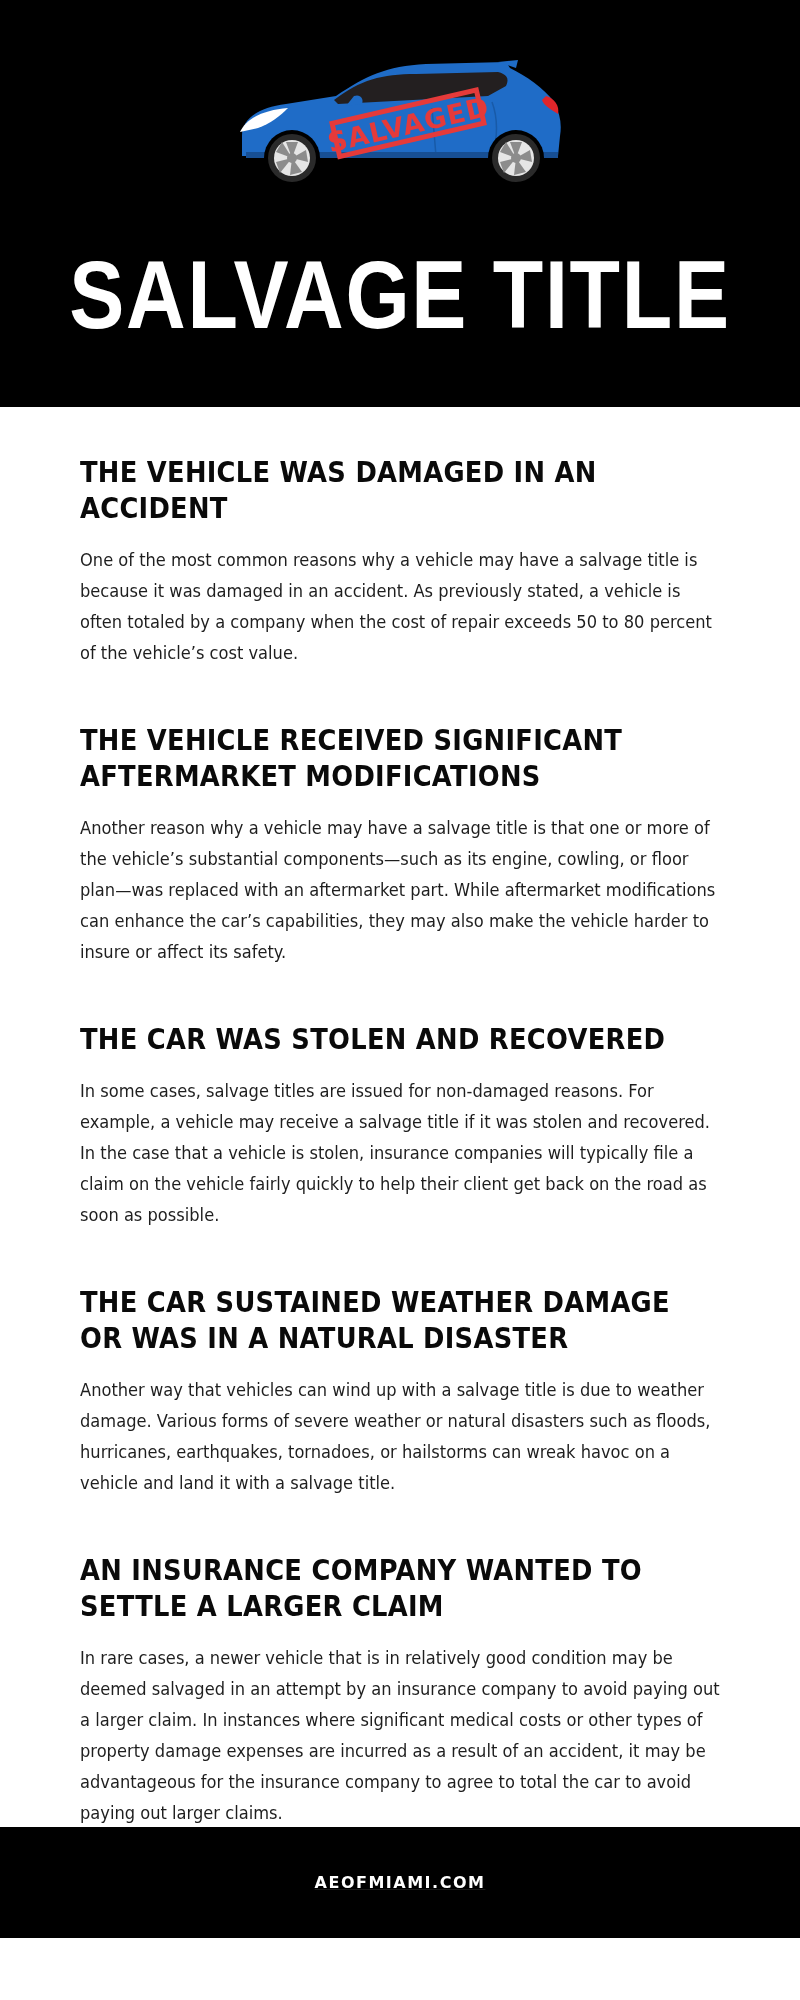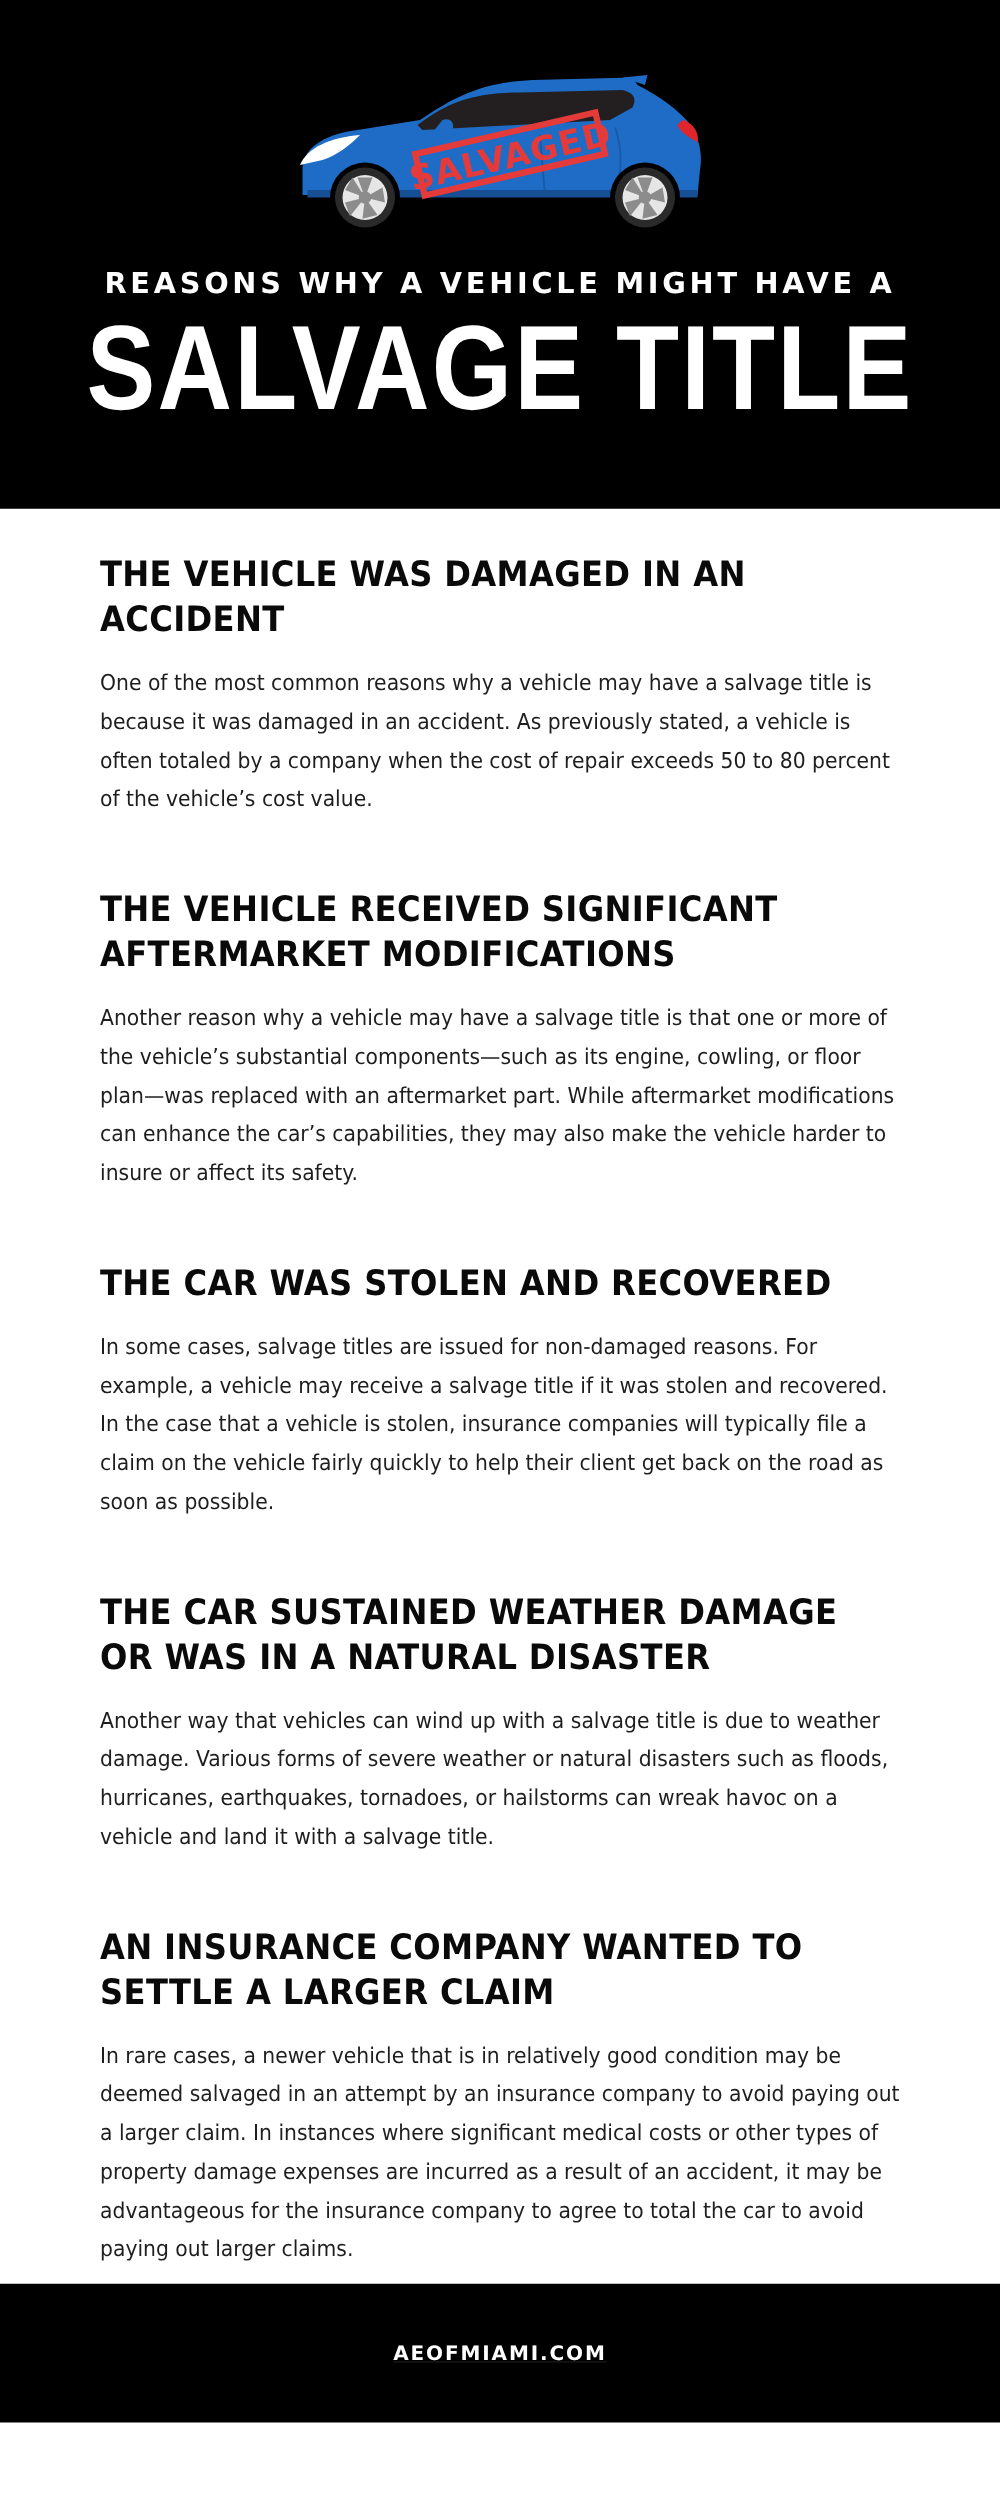--- a/index.html
+++ b/index.html
@@ -22,21 +22,21 @@
     font-size: 23px; letter-spacing: 3px;
   }
   .big-title {
     position: absolute; left: 0; right: 0; top: 240px;
     text-align: center; color: #ffffff;
     font-family: "Liberation Sans", sans-serif; font-weight: bold;
     font-size: 96px; line-height: 110px; letter-spacing: 2px;
     transform: scaleX(0.86); transform-origin: center;
   }
 
-  .content { padding: 35px 80px 40px 80px; }
+  .content { padding: 48px 80px 40px 80px; }
   .section { margin-bottom: 54px; }
   .section:last-child { margin-bottom: 0; }
   .section h2 {
     font-family: "DejaVu Sans", sans-serif; font-weight: bold;
     font-size: 28px; line-height: 36px; color: #0a0a0a;
     letter-spacing: 0.3px;
     transform: scaleX(0.92); transform-origin: left;
     width: 690px;
     margin-bottom: 18px;
   }
@@ -109,21 +109,20 @@
           </g>
           <circle cx="280" cy="100" r="5" fill="#8c8c8c"></circle>
         </g>
 
         <g transform="rotate(-13 164 66)">
           <rect x="98" y="50" width="148" height="34" fill="none" stroke="#e53a3a" stroke-width="5"></rect>
           <text x="172" y="78" text-anchor="middle" fill="#e53a3a" font-family="DejaVu Sans, sans-serif" font-weight="bold" font-size="27" letter-spacing="1">SALVAGED</text>
         </g>
       </svg>
     </div>
-    <div class="kicker">REASONS WHY A VEHICLE MIGHT HAVE A</div>
     <h1 class="big-title">SALVAGE TITLE</h1>
   </header>
 
   <main class="content">
     <section class="section">
       <h2>THE VEHICLE WAS DAMAGED IN AN ACCIDENT</h2>
       <p>One of the most common reasons why a vehicle may have a salvage title is because it was damaged in an accident. As previously stated, a vehicle is often totaled by a company when the cost of repair exceeds 50 to 80 percent of the vehicle’s cost value.</p>
     </section>
     <section class="section">
       <h2>THE VEHICLE RECEIVED SIGNIFICANT AFTERMARKET MODIFICATIONS</h2>

